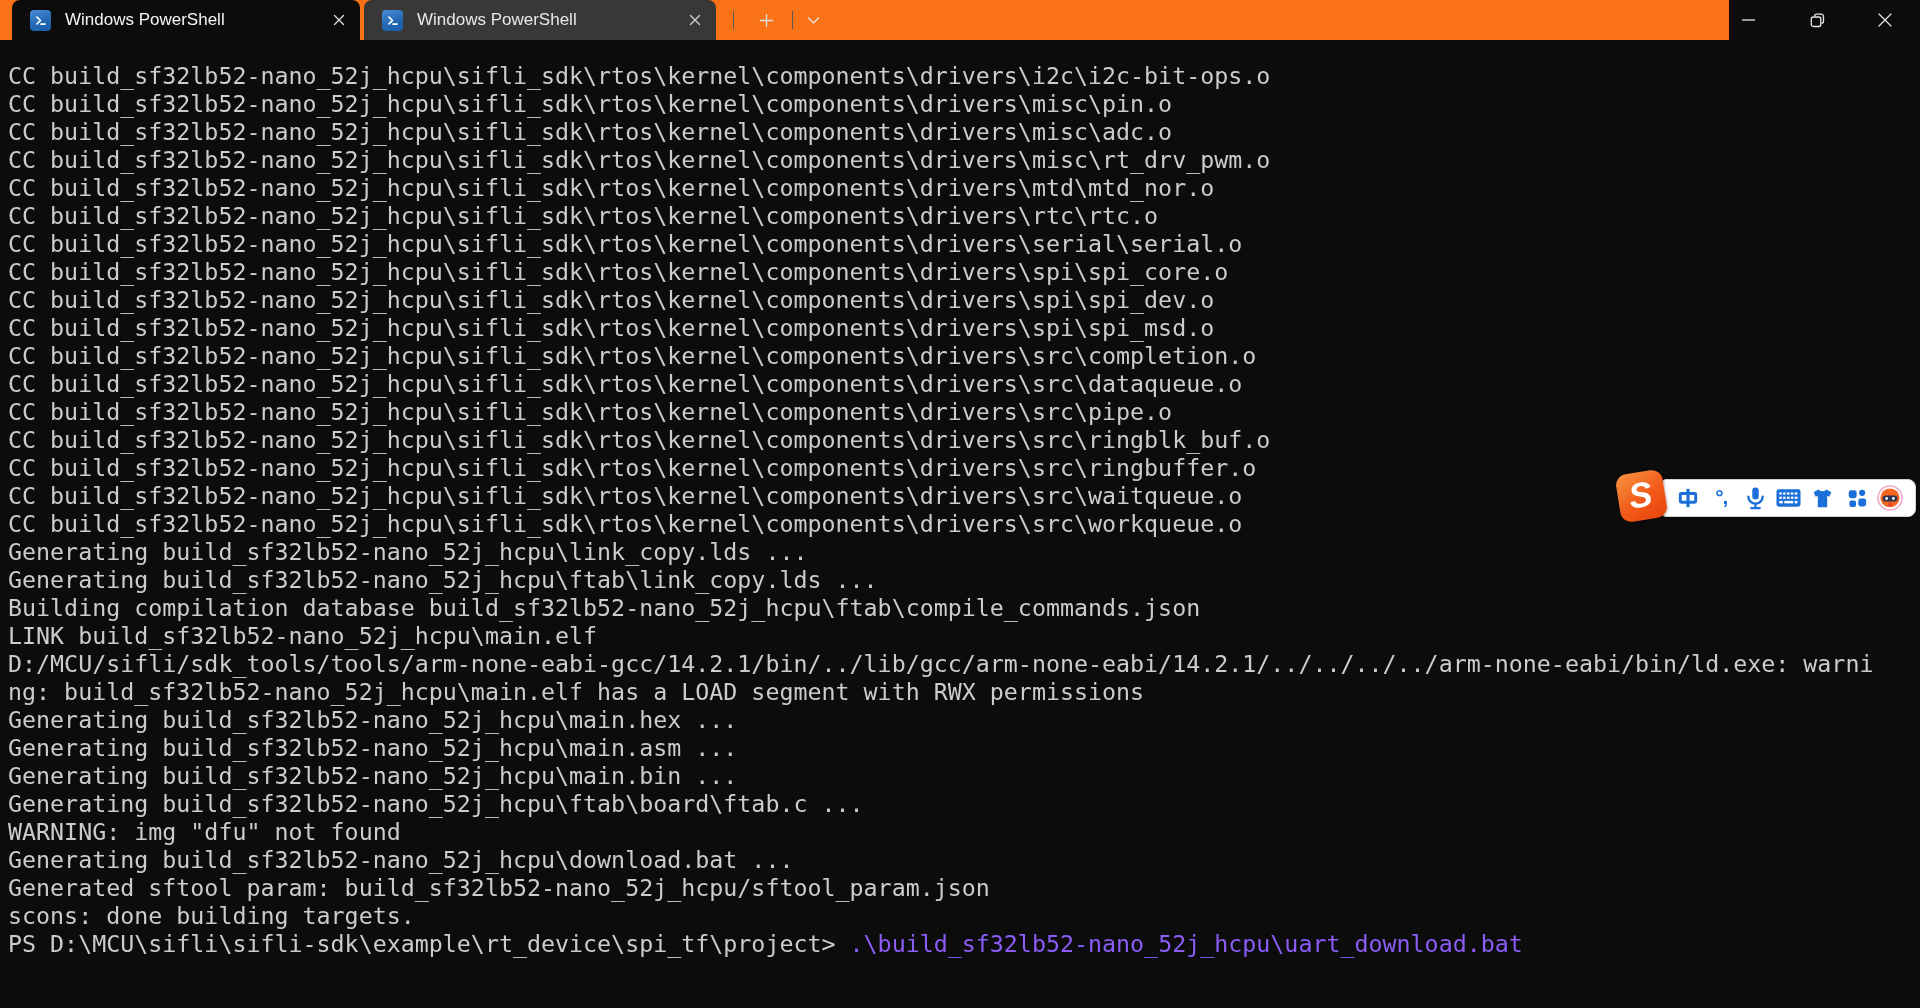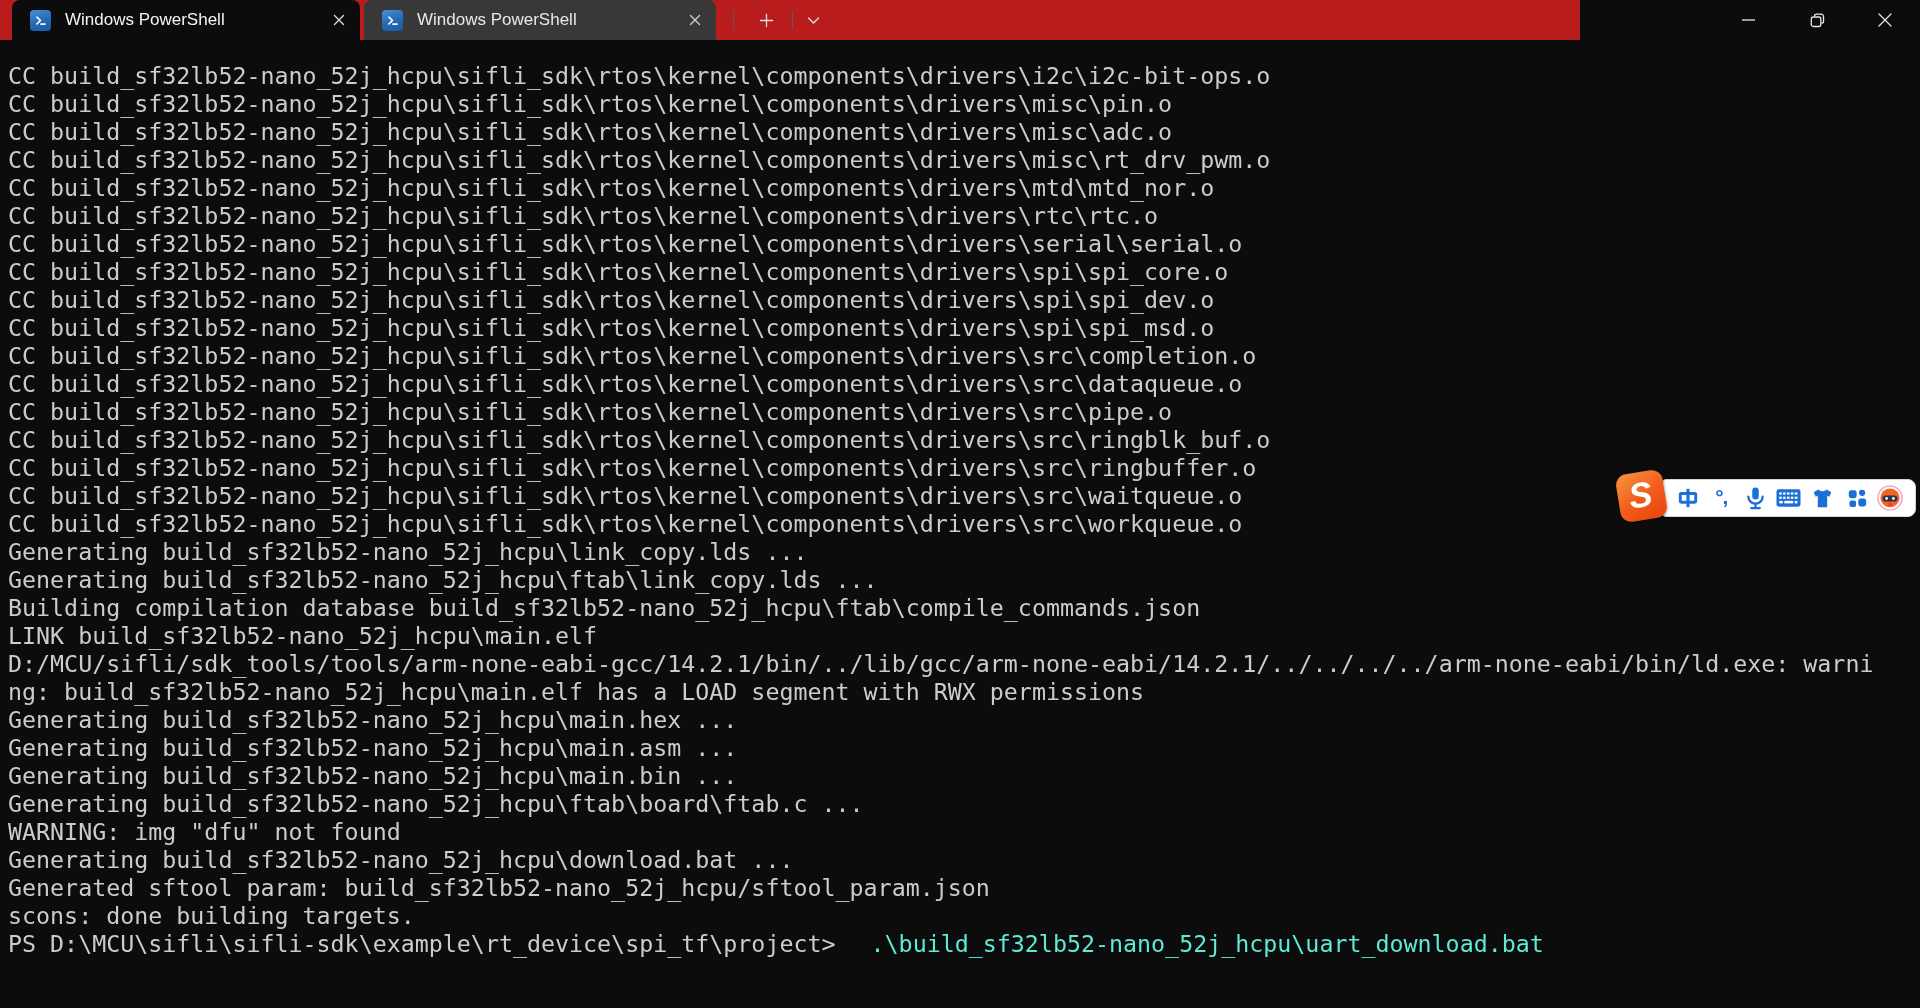--- a/index.html
+++ b/index.html
@@ -1,20 +1,20 @@
 <!DOCTYPE html>
 <html><head>
 <meta charset="utf-8">
 <style>
   * { margin:0; padding:0; box-sizing:border-box; }
   html,body { width:1920px; height:1008px; overflow:hidden; background:#0c0c0c;
               font-family:"Liberation Sans", sans-serif; }
 
   
-  .titlebar { position:absolute; left:0; top:0; width:1580px; height:40px; background:#b91c1c; }
+  .titlebar { position:absolute; left:0; top:0; width:1729px; height:40px; background:#f97316; }
   .tab { position:absolute; top:0; height:40px; display:flex; align-items:center;
          border-radius:8px 8px 0 0; cursor:default; }
   .tab-active   { left:12px;  width:348px; background:#0c0c0c; }
   .tab-inactive { left:364px; width:352px; background:#383838; }
   .ps-icon { width:21px; height:21px; border-radius:4px; flex:0 0 auto;
              margin:0 14px 0 18px;
              background:linear-gradient(160deg,#4b8fd6 0%,#2568b4 55%,#1d5ca6 100%);
              display:flex; align-items:center; justify-content:center; }
   .tab-title { color:#f5f5f5; font-size:17px; white-space:nowrap; flex:1 1 auto; }
   .tab-inactive .tab-title { color:#e8e8e8; }
@@ -24,21 +24,21 @@
   .bar-btn { position:absolute; top:4px; width:34px; height:32px; border-radius:4px;
              display:flex; align-items:center; justify-content:center; }
   .win-btn { position:absolute; top:0; width:58px; height:40px;
              display:flex; align-items:center; justify-content:center; }
 
   
   .terminal { position:absolute; left:0; top:40px; width:1532px; height:968px; background:#0c0c0c; }
   .term-out { position:absolute; left:8px; top:22px;
               font-family:"DejaVu Sans Mono", monospace;
               font-size:23.3px; line-height:28px; white-space:pre; color:#cccccc; }
-  .term-out .cmd { color:#5eead4;margin-left:21px; }
+  .term-out .cmd { color:#8b5cf6; }
 
   
   .ime { position:absolute; left:1618px; top:472px; width:300px; height:52px; }
   .ime-bar { position:absolute; left:44px; top:7px; width:254px; height:38px;
              background:#ffffff; border:1px solid #d4d4d4; border-radius:4px 8px 8px 4px;
              box-shadow:0 1px 4px rgba(0,0,0,.45);
              display:flex; align-items:center; justify-content:space-between;
              padding:0 11px; }
   .sogou-logo { position:absolute; left:0; top:0; width:47px; height:48px; z-index:2;
                 background:linear-gradient(150deg,#f89440 0%,#f25a1a 55%,#e8430c 100%);

